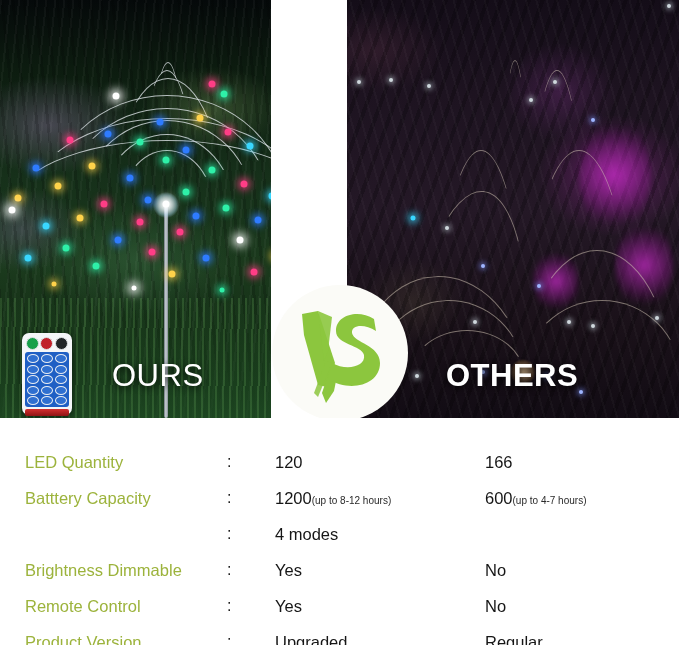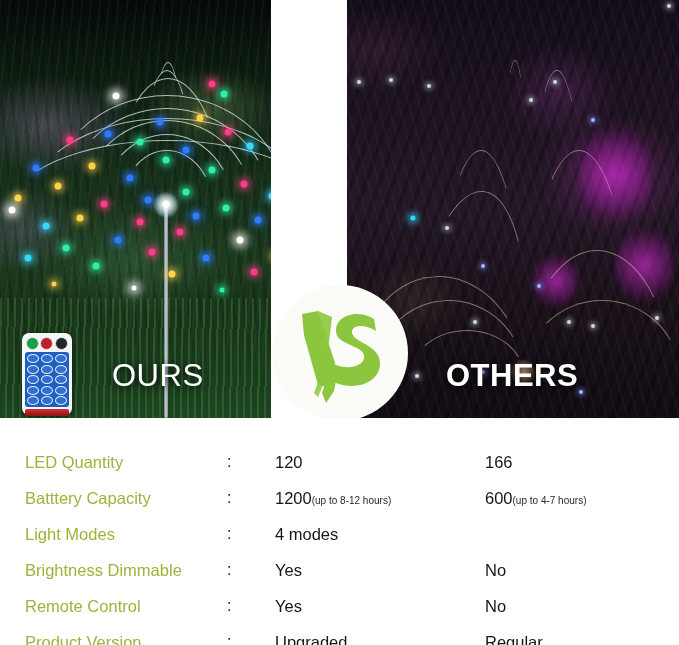--- a/index.html
+++ b/index.html
@@ -412,21 +412,20 @@
     <span class="spec-ours"><span>120</span><span class="spec-note"></span></span>
     <span class="spec-others"><span>166</span><span class="spec-note"></span></span>
   </div>
   <div class="spec-row">
     <span class="spec-label">Batttery Capacity</span>
     <span class="spec-colon">:</span>
     <span class="spec-ours"><span>1200</span><span class="spec-note">(up to 8-12 hours)</span></span>
     <span class="spec-others"><span>600</span><span class="spec-note">(up to 4-7 hours)</span></span>
   </div>
   <div class="spec-row">
-    <span class="spec-label">Light Modes</span>
     <span class="spec-colon">:</span>
     <span class="spec-ours"><span>4 modes</span><span class="spec-note"></span></span>
   </div>
   <div class="spec-row">
     <span class="spec-label">Brightness Dimmable</span>
     <span class="spec-colon">:</span>
     <span class="spec-ours"><span>Yes</span><span class="spec-note"></span></span>
     <span class="spec-others"><span>No</span><span class="spec-note"></span></span>
   </div>
   <div class="spec-row">

